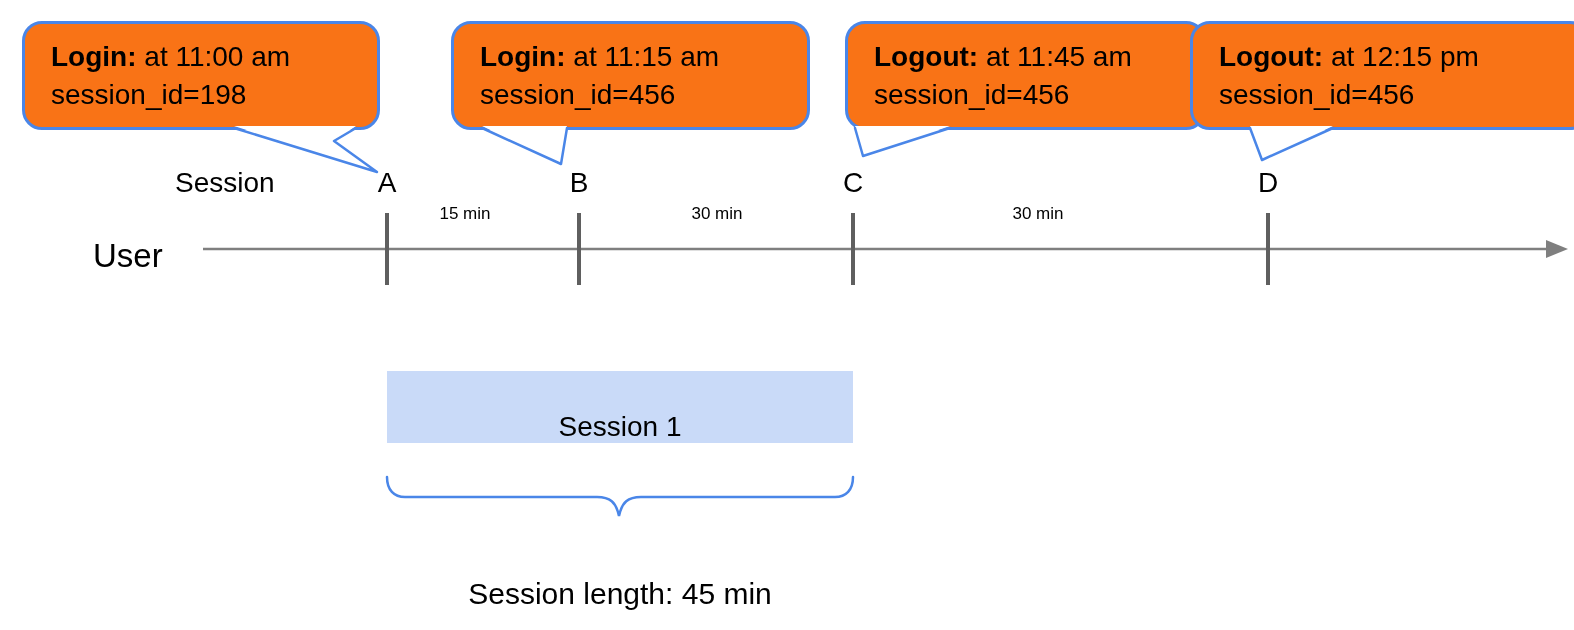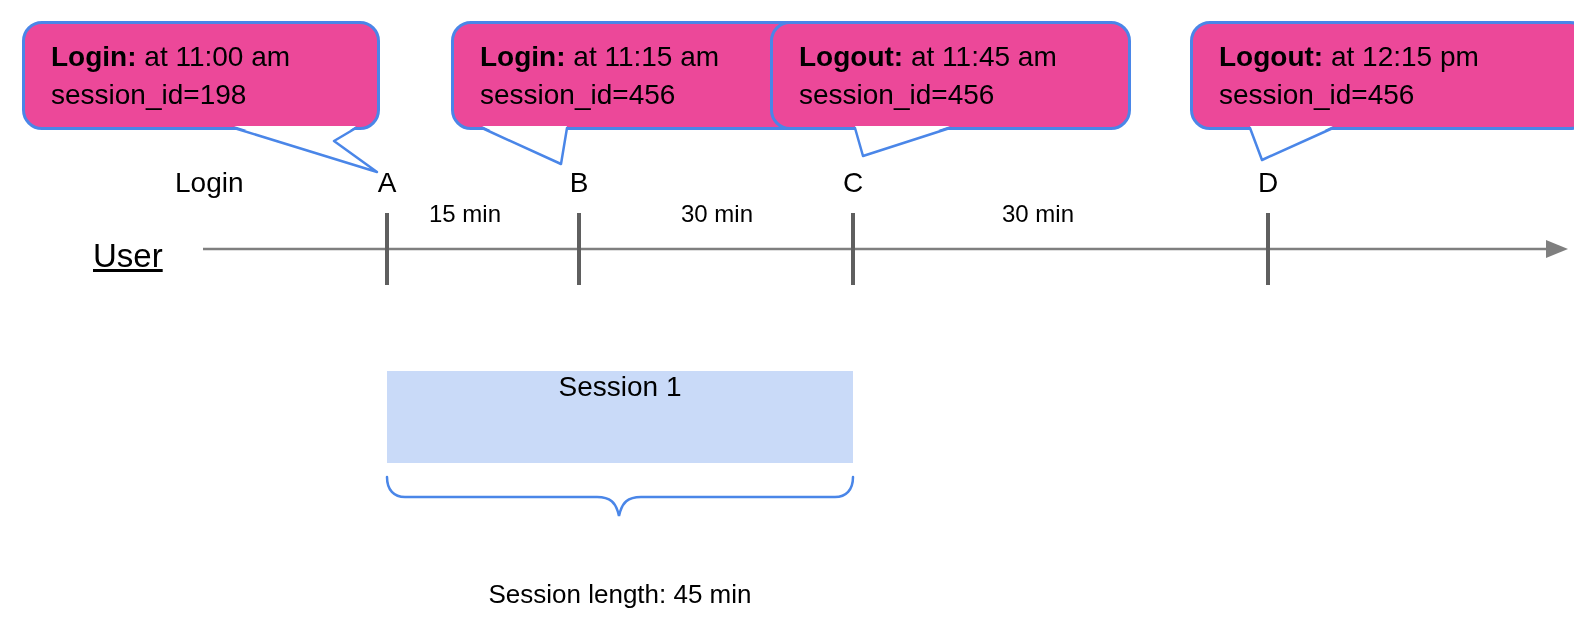--- a/index.html
+++ b/index.html
@@ -10,46 +10,46 @@
     font-family:"Liberation Sans", sans-serif;
     color:#000;
     overflow:hidden;
   }
   svg{position:absolute;left:0;top:0;pointer-events:none;}
   .callout{
     position:absolute;
     top:21px;height:109px;
     border:3px solid #4a86e8;
     border-radius:20px;
-    background:#ec4899;
+    background:#f97316;
     box-sizing:border-box;
   }
   .callout-text{
     padding:14px 10px 0 26px;
     font-size:28px;
     line-height:38px;
     white-space:nowrap;
   }
   .callout-text b{font-weight:bold;}
   .lbl{position:absolute;font-size:28px;line-height:28px;white-space:nowrap;}
   .marker{width:60px;text-align:center;}
-  .interval{position:absolute;font-size:24px;line-height:25px;width:160px;text-align:center;white-space:nowrap;}
-  .user-lbl{position:absolute;font-size:33px;line-height:33px;text-decoration:underline;}
+  .interval{position:absolute;font-size:17px;line-height:25px;width:160px;text-align:center;white-space:nowrap;}
+  .user-lbl{position:absolute;font-size:33px;line-height:33px;}
   .session-box{
     position:absolute;
-    left:387px;top:371px;width:466px;height:92px;
+    left:387px;top:371px;width:466px;height:72px;
     background:#c9daf8;
-    display:flex;align-items:flex-start;justify-content:center;
+    display:flex;align-items:flex-end;justify-content:center;
     font-size:28px;
   }
   .session-length{
     position:absolute;
     left:418px;top:578px;width:404px;
     text-align:center;
-    font-size:26px;line-height:32px;
+    font-size:30px;line-height:32px;
     white-space:nowrap;
   }
   .tail-fill{fill:#ffffff;stroke:none;}
   .tail-stroke{fill:none;stroke:#4a86e8;stroke-width:2.5;stroke-linejoin:round;stroke-linecap:round;}
   .axis-line{stroke:#7f7f7f;stroke-width:2.5;}
   .axis-arrow{fill:#7f7f7f;stroke:none;}
   .tick{stroke:#5f5f5f;stroke-width:4;}
   .brace{fill:none;stroke:#4a86e8;stroke-width:2.5;stroke-linecap:round;}
 </style>
 </head>
@@ -64,21 +64,21 @@
     </div>
   </div>
 
   <div class="callout" style="left:419px;width:359px;margin-left:32px;">
     <div class="callout-text">
       <div><b>Login:</b><span> at 11:15 am</span></div>
       <div>session_id=456</div>
     </div>
   </div>
 
-  <div class="callout" style="left:770px;width:361px;">
+  <div class="callout" style="left:845px;width:361px;">
     <div class="callout-text">
       <div><b>Logout:</b><span> at 11:45 am</span></div>
       <div>session_id=456</div>
     </div>
   </div>
 
   <div class="callout" style="left:1190px;width:400px;">
     <div class="callout-text">
       <div><b>Logout:</b><span> at 12:15 pm</span></div>
       <div>session_id=456</div>
@@ -103,21 +103,21 @@
     <polygon class="axis-arrow" points="1546,240 1568,249 1546,258" style="fill: rgb(127, 127, 127);"></polygon>
 
     <line class="tick" x1="387" y1="213" x2="387" y2="285" style="stroke: rgb(95, 95, 95);"></line>
     <line class="tick" x1="579" y1="213" x2="579" y2="285" style="stroke: rgb(95, 95, 95);"></line>
     <line class="tick" x1="853" y1="213" x2="853" y2="285" style="stroke: rgb(95, 95, 95);"></line>
     <line class="tick" x1="1268" y1="213" x2="1268" y2="285" style="stroke: rgb(95, 95, 95);"></line>
 
     <path class="brace" d="M387,477 C387,490 394,497 405,497 L597,497 C610,497 616,502 619,516 C622,502 628,497 641,497 L835,497 C846,497 853,490 853,477" style="stroke: rgb(74, 134, 232);"></path>
   </svg>
 
-  <div class="lbl" style="left:175px;top:169px;">Login</div>
+  <div class="lbl" style="left:175px;top:169px;">Session</div>
 
   <div class="lbl marker" style="left:357px;top:169px;">A</div>
   <div class="lbl marker" style="left:549px;top:169px;">B</div>
   <div class="lbl marker" style="left:823px;top:169px;">C</div>
   <div class="lbl marker" style="left:1238px;top:169px;">D</div>
 
   <div class="interval" style="left:385px;top:201px;">15 min</div>
   <div class="interval" style="left:637px;top:201px;">30 min</div>
   <div class="interval" style="left:958px;top:201px;">30 min</div>
 

